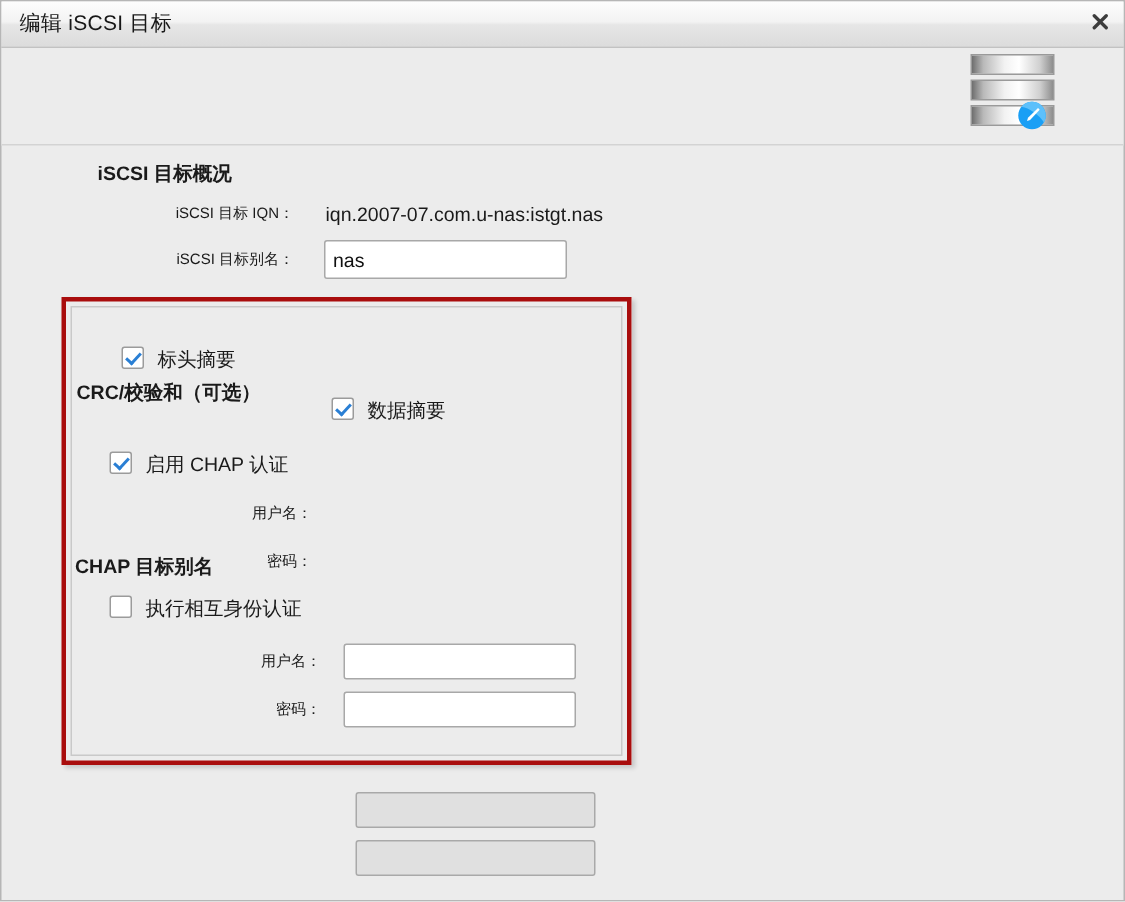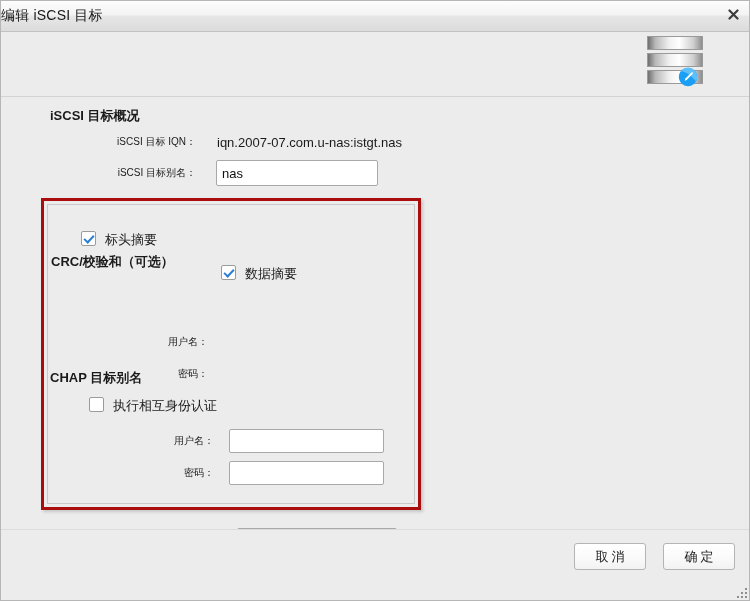--- a/index.html
+++ b/index.html
@@ -31,20 +31,21 @@
   .titlebar {
     position: relative;
     height: 30px;
     flex: 0 0 30px;
     background: linear-gradient(to bottom, #fdfdfd 0%, #f3f3f3 45%, #e6e6e6 52%, #dcdcdc 100%);
     border-bottom: 1px solid #c2c2c2;
     display: flex;
     align-items: center;
   }
   .title-text {
+    margin-left: 12px;
     font-size: 14px;
     color: #171717;
     letter-spacing: 0.2px;
   }
   .close-btn {
     position: absolute;
     right: 6px;
     top: 5px;
     width: 20px;
     height: 20px;
@@ -101,21 +102,21 @@
   }
 
   .section-title {
     font-size: 13px;
     font-weight: bold;
     color: #1a1a1a;
   }
 
   
   .overview { position: absolute; left: 0; top: 0; width: 100%; }
-  .ov-title { position: absolute; left: 49px; top: 10px; }
+  .ov-title { position: absolute; left: 64px; top: 10px; }
   .row-label {
     position: absolute;
     text-align: right;
     font-size: 10px;
     color: #1a1a1a;
     white-space: nowrap;
   }
   .iqn-label { left: 0; width: 195px; top: 38px; }
   .iqn-value {
     position: absolute;
@@ -201,21 +202,21 @@
     height: 8px;
     border: solid #2a7fd4;
     border-width: 0 2px 2px 0;
     transform: rotate(43deg);
   }
   .cb-label { font-size: 13px; color: #1a1a1a; cursor: default; }
 
   .cb-header  { left: 80px; top: 134px; }
   .cb-data    { left: 220px; top: 134px; margin-top: 34px; }
   .cb-chap    { left: 72px; top: 204px; }
-  .cb-mutual  { left: 88px; top: 300px; }
+  .cb-mutual  { left: 72px; top: 300px; }
 
   .user-label  { left: 0; width: 207px; top: 238px; }
   .pass-label  { left: 0; width: 207px; top: 270px; }
   .muser-label { left: 0; width: 213px; top: 337px; }
   .mpass-label { left: 0; width: 213px; top: 369px; }
 
   .user-input  { left: 228px; top: 332px; width: 155px; }
   .pass-input  { left: 228px; top: 364px; width: 155px; }
   .muser-input { left: 236px; top: 431px; width: 160px; }
   .mpass-input { left: 236px; top: 463px; width: 160px; }
@@ -314,45 +315,37 @@
       <span class="cb-label">标头摘要</span>
     </div>
 
     <div class="cb-row cb-data">
       <span class="cbox checked"></span>
       <span class="cb-label">数据摘要</span>
     </div>
 
     <div class="section-title chap-title">CHAP 目标别名</div>
 
+    <div class="cb-row cb-chap">
+      <span class="cbox checked"></span>
+      <span class="cb-label">启用 CHAP 认证</span>
+    </div>
 
     <div class="row-label user-label">用户名：</div>
     <input class="txt user-input" type="text" value="" style="">
 
     <div class="row-label pass-label">密码：</div>
     <input class="txt pass-input" type="password" value="" style="">
 
     <div class="cb-row cb-mutual">
       <span class="cbox"></span>
       <span class="cb-label">执行相互身份认证</span>
     </div>
 
     <div class="row-label muser-label">用户名：</div>
     <input class="txt muser-input" type="text" disabled="" value="" style="">
 
     <div class="row-label mpass-label">密码：</div>
     <input class="txt mpass-input" type="password" disabled="" value="" style="">
   </div>
 
-  <div class="footer">
-    <button class="btn btn-cancel">取消</button>
-    <button class="btn btn-ok">确定</button>
-    <div class="grip">
-      <i style="right:0px; bottom:0px;"></i>
-      <i style="right:4px; bottom:0px;"></i>
-      <i style="right:8px; bottom:0px;"></i>
-      <i style="right:0px; bottom:4px;"></i>
-      <i style="right:4px; bottom:4px;"></i>
-      <i style="right:0px; bottom:8px;"></i>
-    </div>
-  </div>
 
 </div>
 
 </body></html>

